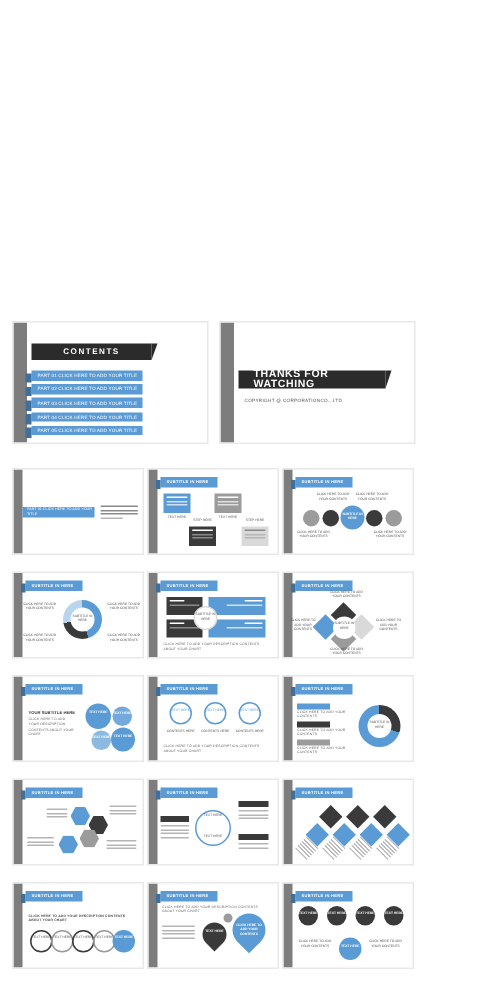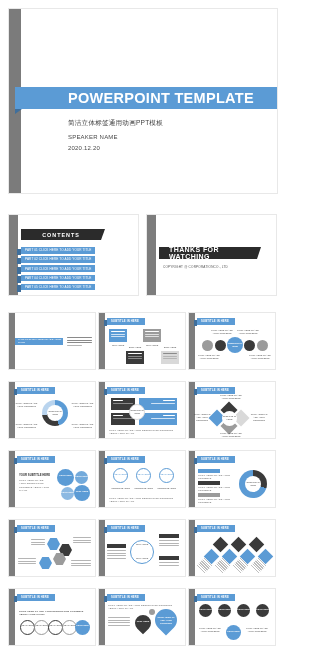--- a/index.html
+++ b/index.html
@@ -115,32 +115,20 @@
     transform: rotate(-45deg);
   }
   .lbl-c { position: absolute; text-align: center; font-size: 2.2px; color: #555; line-height: 1.45; }
   .lbl-w { position: absolute; text-align: center; font-size: 2.2px; color: #fff; line-height: 1.45; font-weight: bold; }
 </style>
 </head>
 <body>
 
 <div class="page">
 
-  <div class="slide hero">
-    <div class="leftbar"></div>
-    <div class="hero-band">
-      <div class="hero-title">POWERPOINT TEMPLATE</div>
-    </div>
-    <div class="hero-band-notch"></div>
-    <div class="hero-sub">
-      <div class="cn">简洁立体标签通用动画PPT模板</div>
-      <div>SPEAKER NAME</div>
-      <div>2020.12.20</div>
-    </div>
-  </div>
 
   <div class="slide r2a">
     <div class="leftbar"></div>
     <div class="contents-tab">
       <span>CONTENTS</span>
     </div>
     <div class="clist">
       <div class="citem">
           <span>PART 01   CLICK HERE TO ADD YOUR TITLE</span>
         </div>

